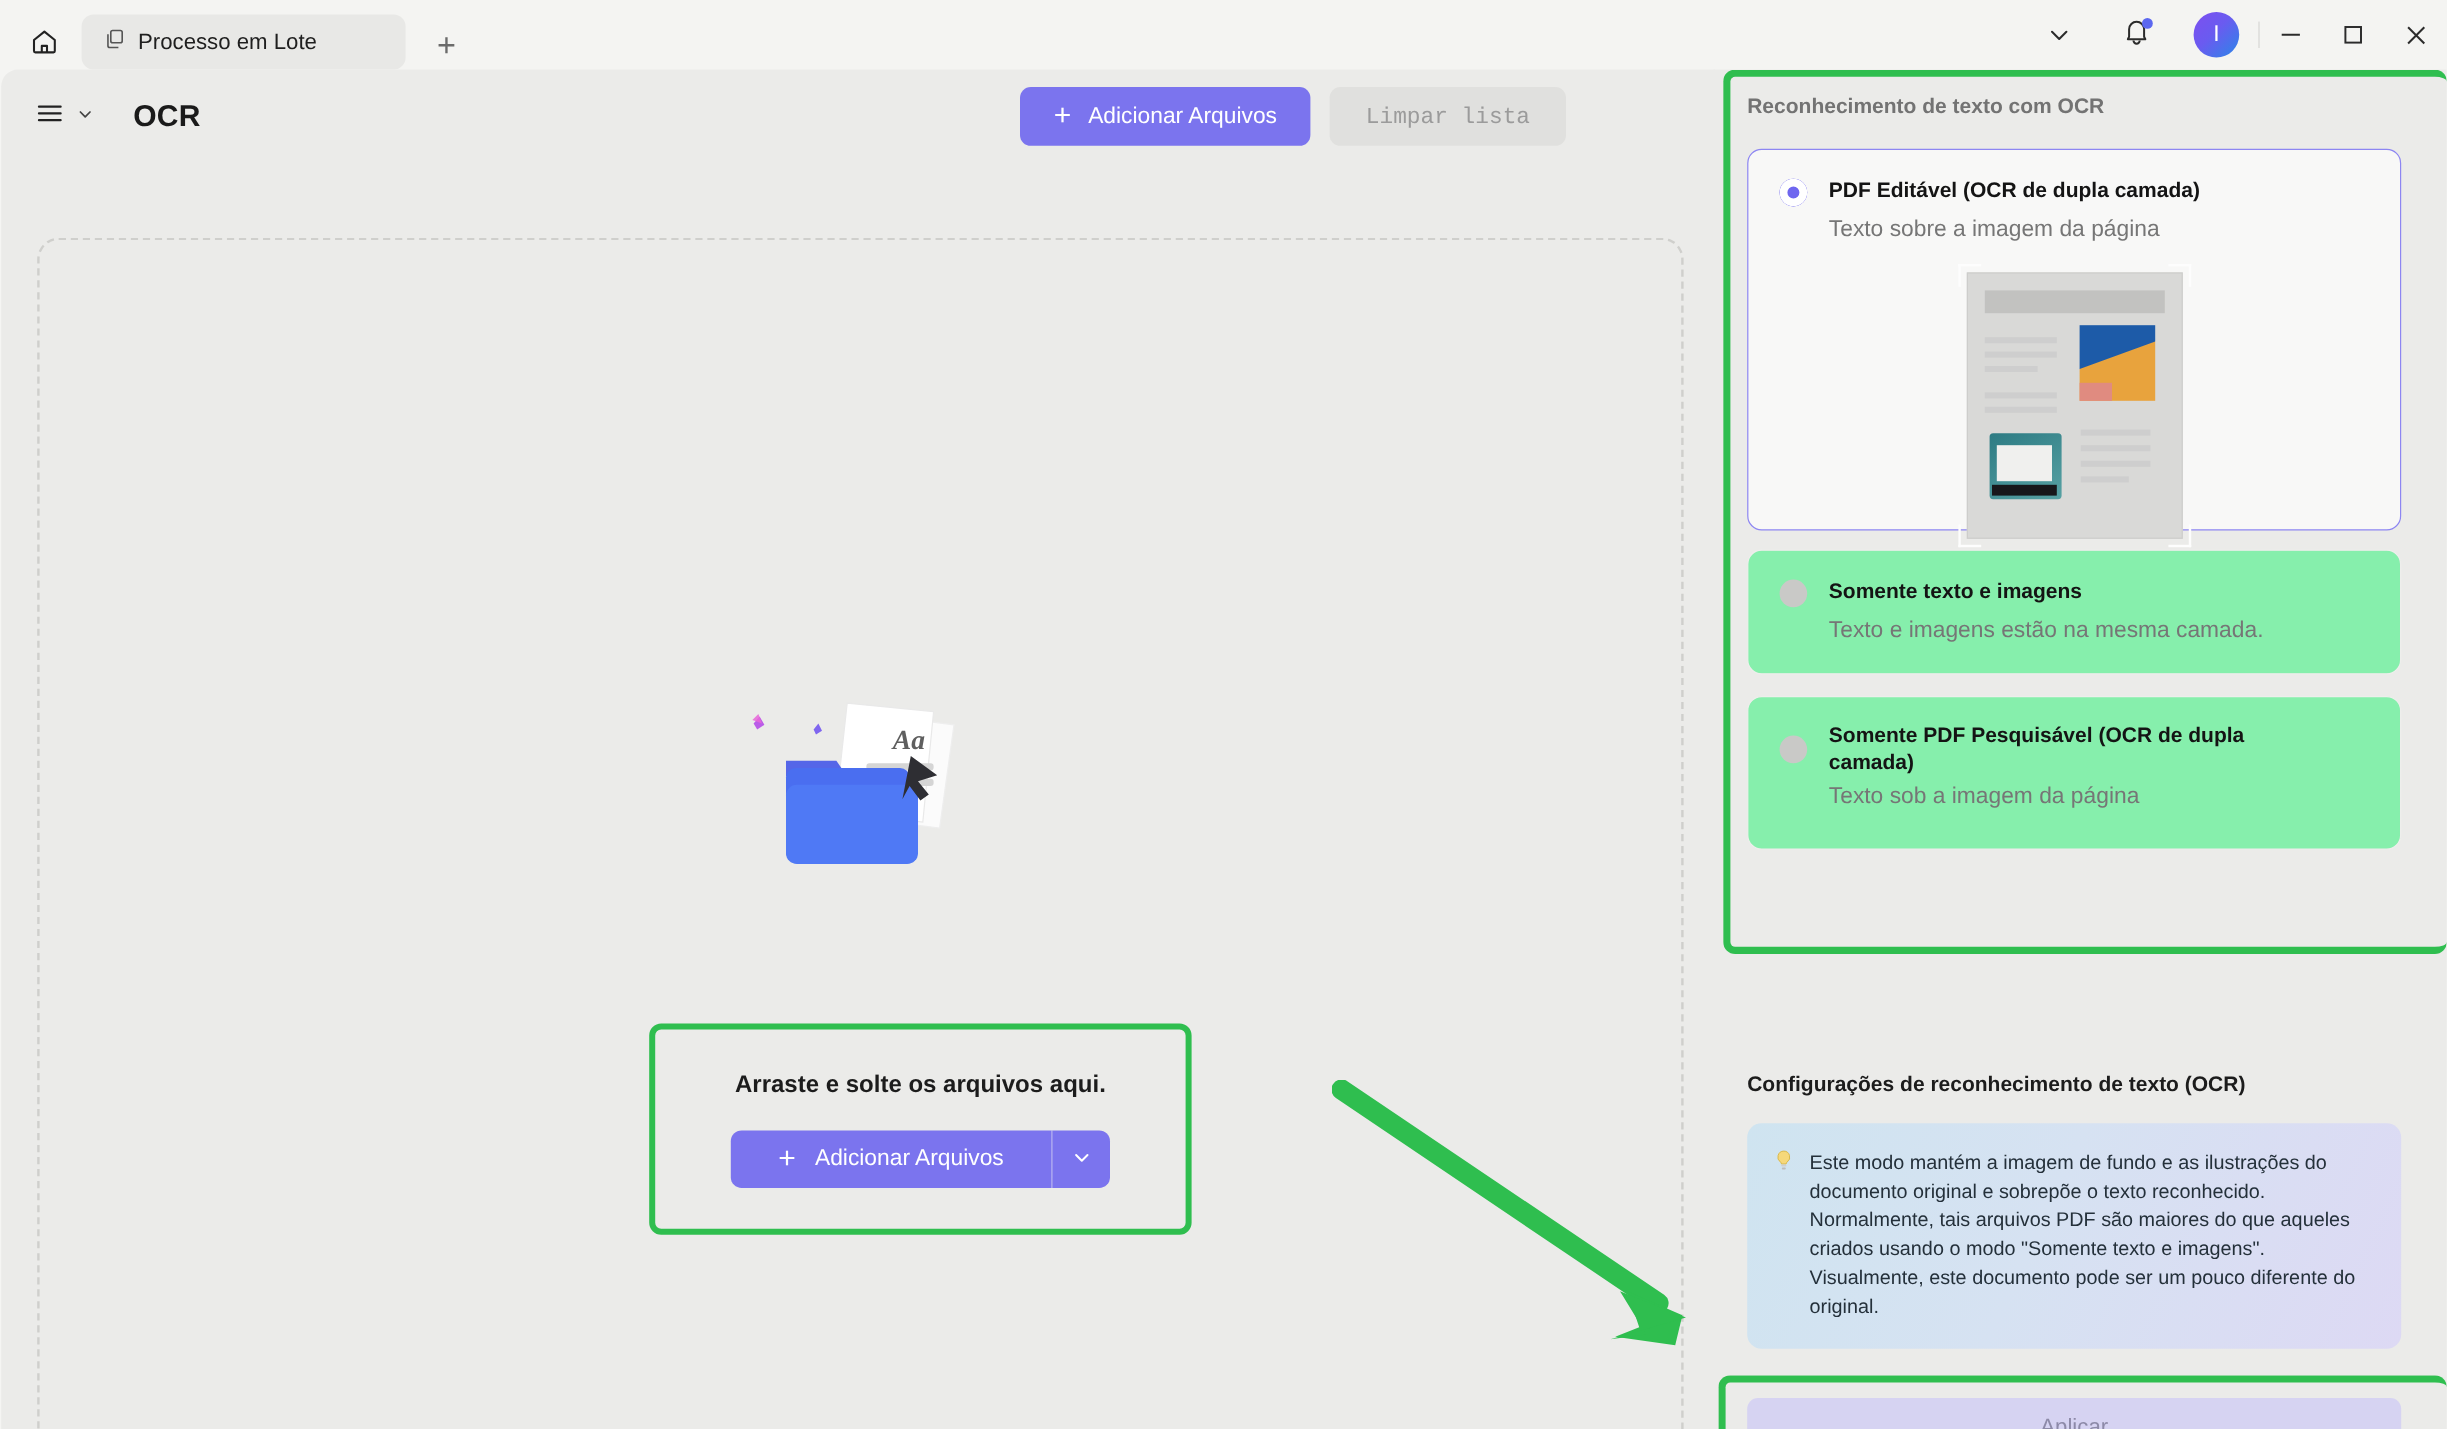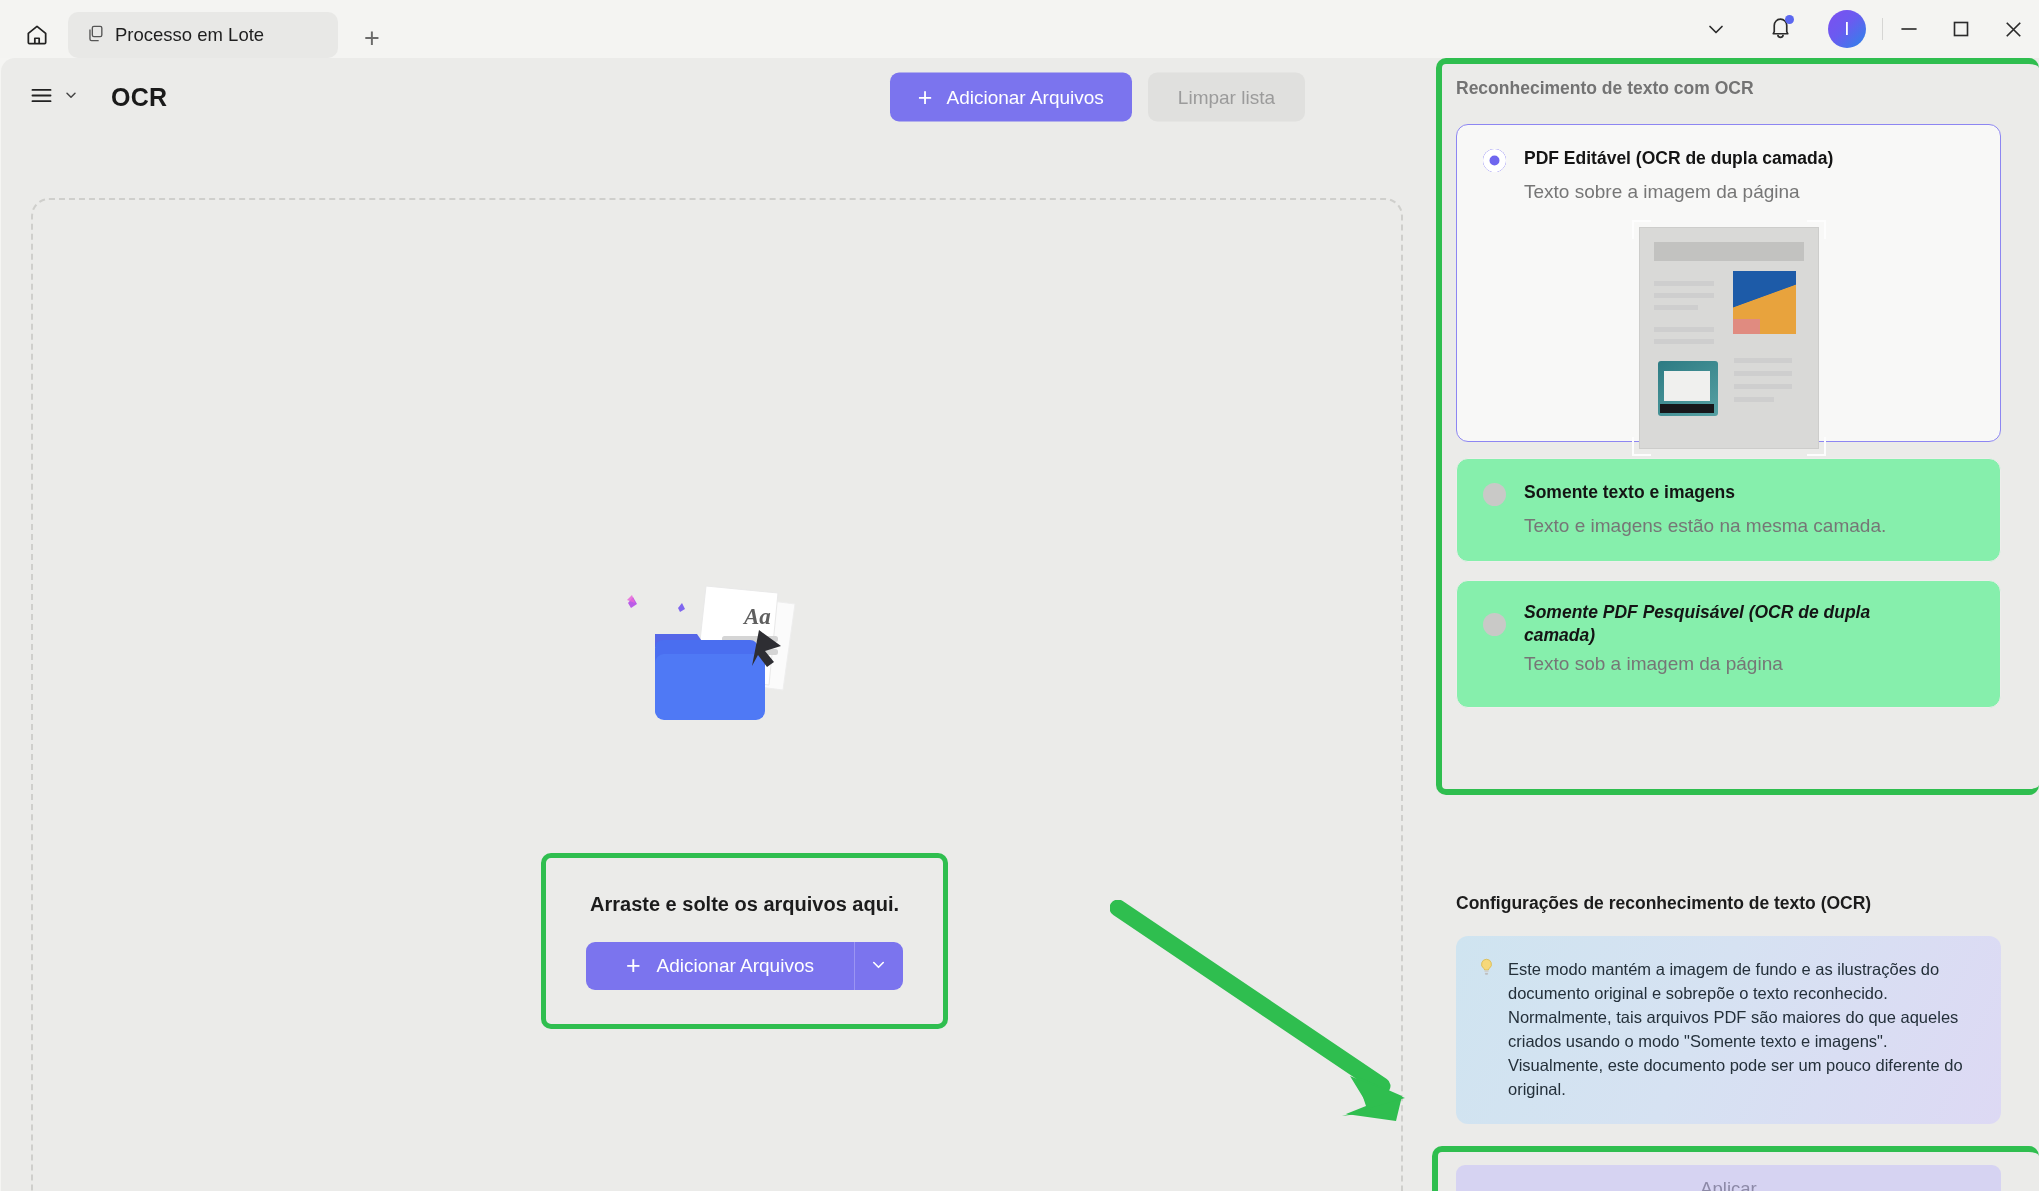--- a/index.html
+++ b/index.html
@@ -86,34 +86,34 @@
   }
   .btn-primary {
     height: 49px; padding: 0 28px; border: none; border-radius: 9px;
     background: #7b74ee; color: #fff; font-size: 19px;
     display: flex; align-items: center; gap: 14px;
     font-family: "Liberation Sans", sans-serif;
   }
   .btn-disabled {
     height: 49px; padding: 0 30px; border: none; border-radius: 9px;
     background: #e0e0de; color: #9b9b9b; font-size: 19px;
-    font-family: Liberation Sans, sans-serif;
+    font-family: Liberation Mono, monospace;
   }
   .plus-glyph { font-size: 25px; font-weight: 300; line-height: 1; }
 
   
   .dropzone {
     position: absolute; left: 30px; top: 140px;
     width: 1372px; height: 1019px;
     border: 2px dashed #cfcfcc; border-radius: 18px;
     background: transparent;
   }
   .illustration { position: absolute; left: 50%; top: 370px; transform: translateX(-50%); }
   .drop-callout {
-    position: absolute; left: 508px; top: 653px; width: 407px; height: 176px;
+    position: absolute; left: 508px; top: 653px; width: 452px; height: 176px;
     border: 5px solid #2fbe4f; border-radius: 10px;
   }
   .drop-inner {
     position: absolute; inset: 0; display: flex; flex-direction: column;
     align-items: center; justify-content: center; gap: 26px;
   }
   .drop-text { font-size: 20px; font-weight: bold; color: #1c1c1c; }
   .split-btn { display: flex; align-items: center; }
   .split-main {
     height: 48px; padding: 0 40px; border: none;
@@ -399,21 +399,21 @@
 
     <div class="opt-card" style="top:400px; height:104px;">
       <div class="opt-row">
         <div class="radio"></div>
         <div class="opt-title">Somente texto e imagens</div>
       </div>
       <div class="opt-sub">Texto e imagens estão na mesma camada.</div>
     </div>
 
     <div class="opt-card" style="top:522px; height:128px;">
-      <div class="opt-row" style="align-items:center; padding-top:20px;font-style:italic;">
+      <div class="opt-row" style="align-items:center; padding-top:20px;">
         <div class="radio"></div>
         <div class="opt-title" style="max-width:400px;">Somente PDF Pesquisável (OCR de dupla camada)</div>
       </div>
       <div class="opt-sub" style="padding-top:4px;">Texto sob a imagem da página</div>
     </div>
 
     <div class="sec-title2">Configurações de reconhecimento de texto (OCR)</div>
 
     <div class="info-box">
       <div class="bulb">

